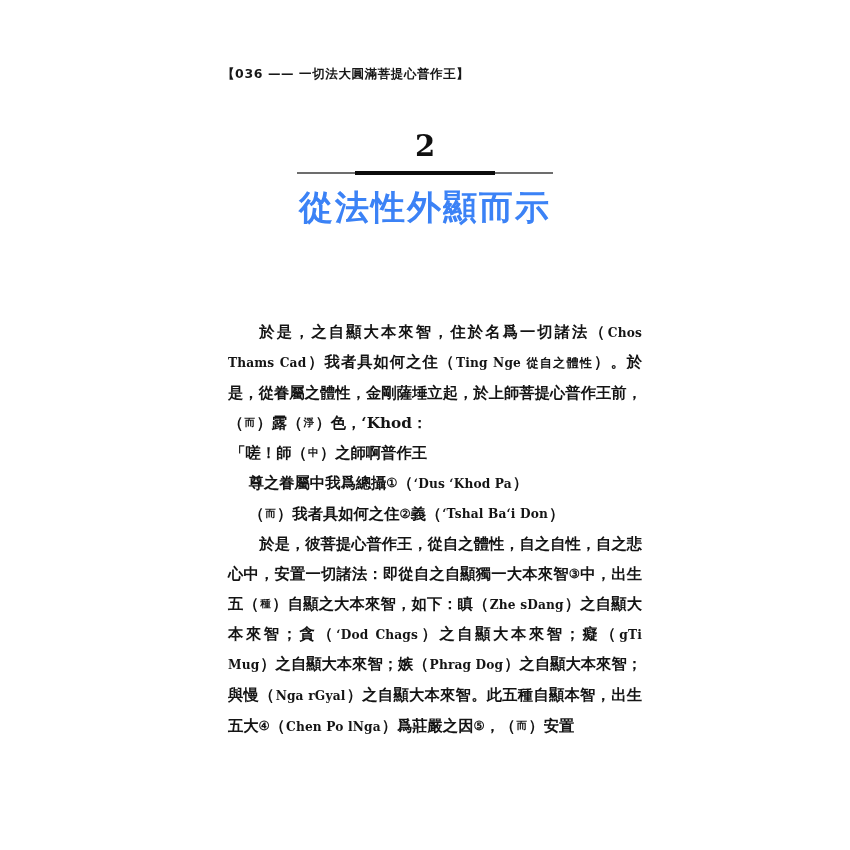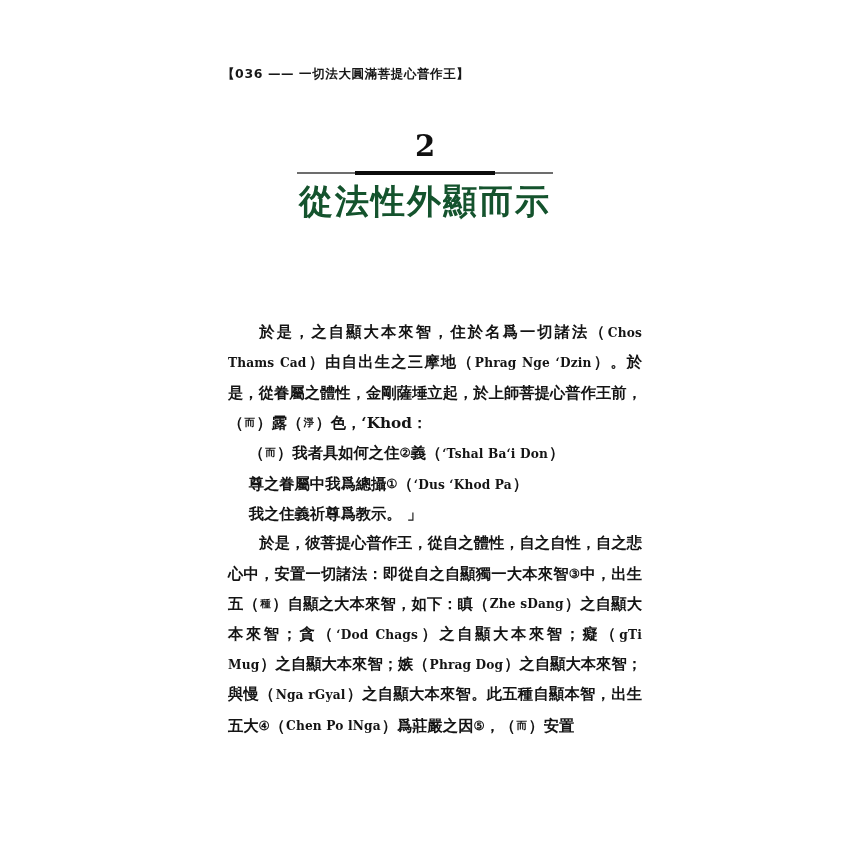--- a/index.html
+++ b/index.html
@@ -67,27 +67,27 @@
   }
   .chapter-rule .rule-thick {
     position: absolute;
     left: 58px;
     top: 1px;
     width: 140px;
     height: 4px;
     background: #0c0c0c;
   }
   .chapter-title {
-    margin-top: 5px;
+    margin-top: 11px;
     font-family: "DejaVu Serif", "Liberation Serif", serif;
     font-weight: 700;
     font-size: 34px;
     line-height: 1.12;
     letter-spacing: 2px;
-    color: #14532d;
+    color: #3b82f6;
   }
 
   
   .body-text {
     position: absolute;
     left: 228px;
     top: 318px;
     width: 414px;
     font-size: 15.3px;
     line-height: 29.4px;
@@ -145,24 +145,24 @@
   <div class="chapter-block">
     <div class="chapter-number">2</div>
     <div class="chapter-rule">
       <div class="rule-thin"></div>
       <div class="rule-thick"></div>
     </div>
     <div class="chapter-title">從法性外顯而示</div>
   </div>
 
   <div class="body-text">
-    <p class="para indent"><span>於是，之自顯大本來智，住於名爲一切諸法（</span><span class="lat">Chos Thams Cad</span><span>）由自出生之三摩地（</span><span class="lat">Phrag Nge ʻDzin</span><span>）。於是，從眷屬之體性，金剛薩埵立起，於上師菩提心普作王前，（</span><span class="gloss">而</span><span>）露（</span><span class="gloss">淨</span><span>）色，ʻKhod：</span></p>
+    <p class="para indent"><span>於是，之自顯大本來智，住於名爲一切諸法（</span><span class="lat">Chos Thams Cad</span><span>）我者具如何之住（</span><span class="lat">Ting Nge 從自之體性</span><span>）。於是，從眷屬之體性，金剛薩埵立起，於上師菩提心普作王前，（</span><span class="gloss">而</span><span>）露（</span><span class="gloss">淨</span><span>）色，ʻKhod：</span></p>
 
     <div class="verse-block">
+      <p class="verse-line lv1"><span>「嗟！師（</span><span class="gloss">中</span><span>）之師啊普作王</span></p>
+      <p class="verse-line lv2"><span>尊之眷屬中我爲總攝</span><span class="fn">①</span><span>（</span><span class="lat">ʻDus ʻKhod Pa</span><span>）</span></p>
       <p class="verse-line lv3"><span>（</span><span class="gloss">而</span><span>）我者具如何之住</span><span class="fn">②</span><span>義（</span><span class="lat">ʻTshal Baʻi Don</span><span>）</span></p>
-      <p class="verse-line lv2"><span>尊之眷屬中我爲總攝</span><span class="fn">①</span><span>（</span><span class="lat">ʻDus ʻKhod Pa</span><span>）</span></p>
-      <p class="verse-line lv4"><span>我之住義祈尊爲教示。 」</span></p>
     </div>
 
     <p class="para indent"><span>於是，彼菩提心普作王，從自之體性，自之自性，自之悲心中，安置一切諸法：即從自之自顯獨一大本來智</span><span class="fn">③</span><span>中，出生五（</span><span class="gloss">種</span><span>）自顯之大本來智，如下：瞋（</span><span class="lat">Zhe sDang</span><span>）之自顯大本來智；貪（</span><span class="lat">ʻDod Chags</span><span>）之自顯大本來智；癡（</span><span class="lat">gTi Mug</span><span>）之自顯大本來智；嫉（</span><span class="lat">Phrag Dog</span><span>）之自顯大本來智；與慢（</span><span class="lat">Nga rGyal</span><span>）之自顯大本來智。此五種自顯本智，出生五大</span><span class="fn">④</span><span>（</span><span class="lat">Chen Po lNga</span><span>）爲莊嚴之因</span><span class="fn">⑤</span><span>，（</span><span class="gloss">而</span><span>）安置</span></p>
   </div>
 
 </div>
 
 </body></html>

